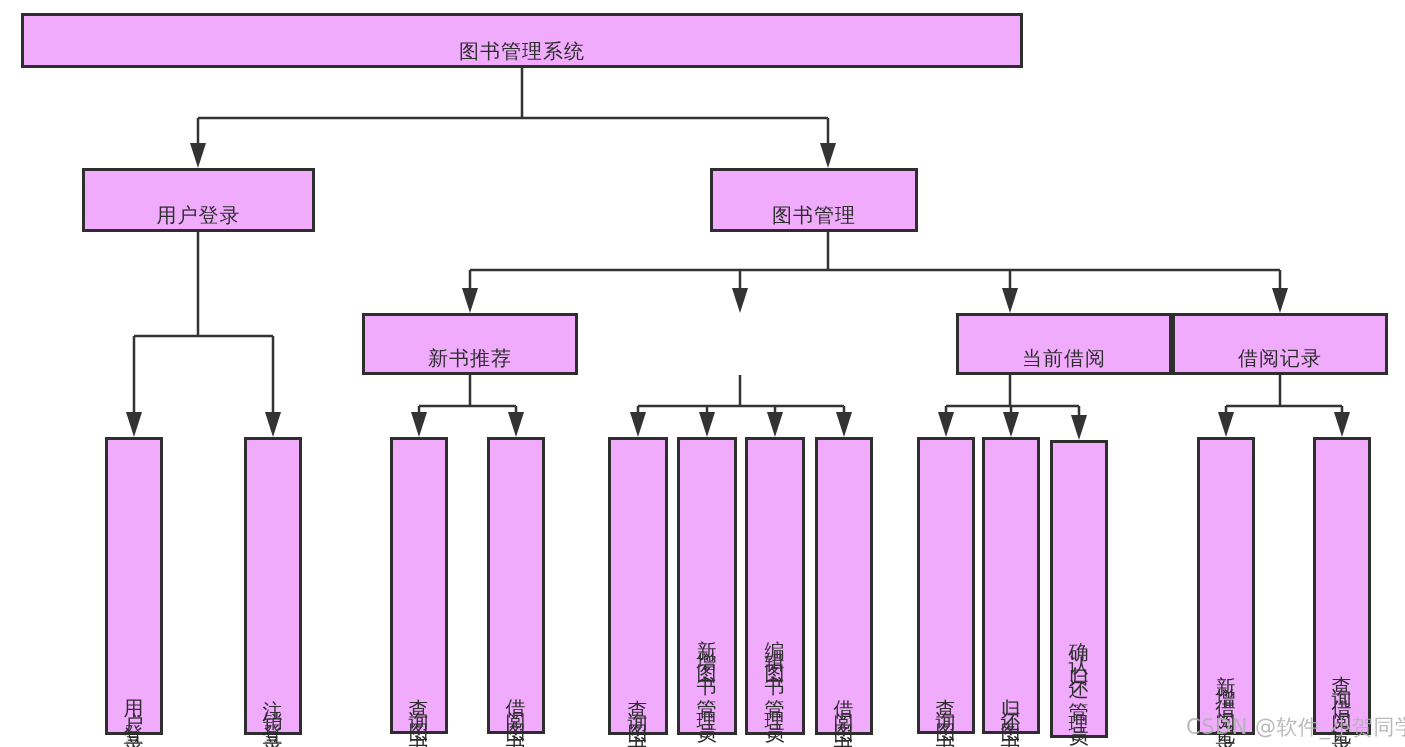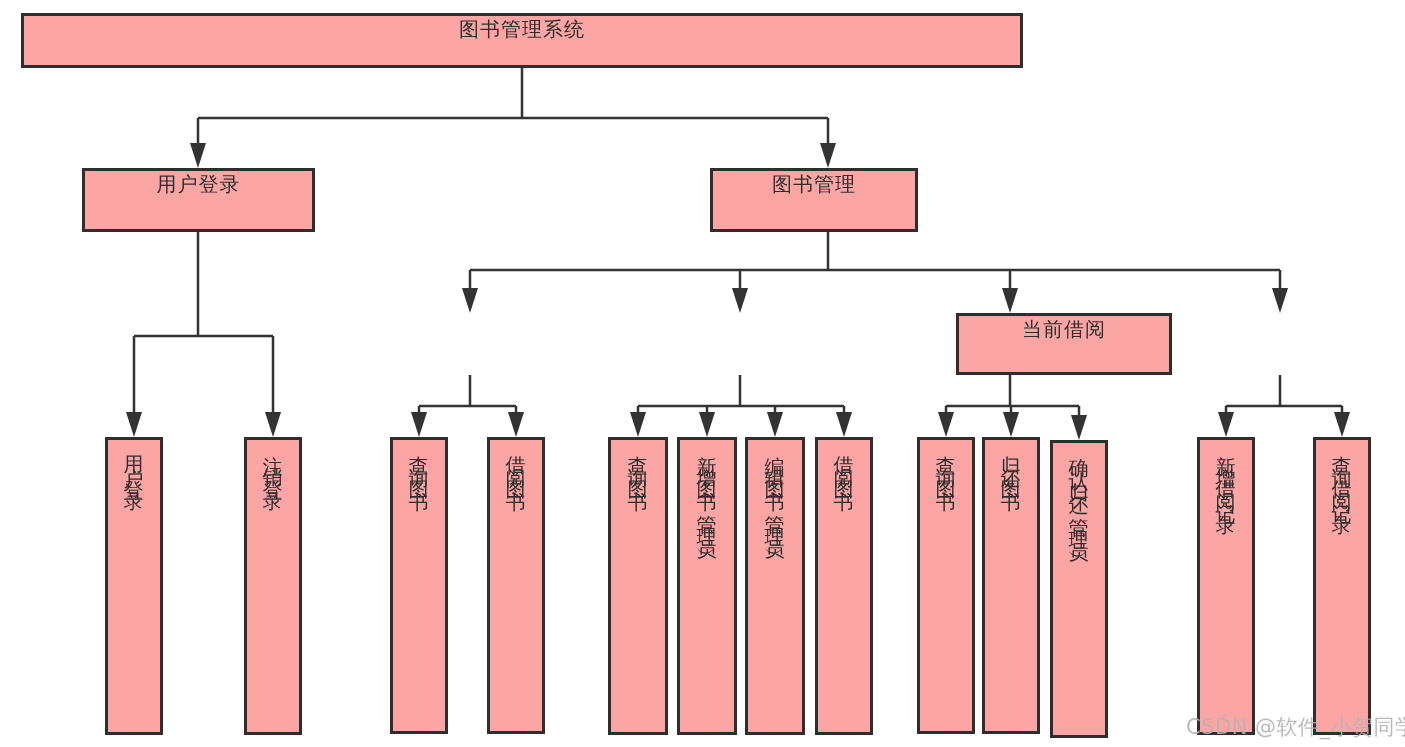--- a/index.html
+++ b/index.html
@@ -2,23 +2,23 @@
 <html><head>
 <meta charset="utf-8">
 <style>
   html,body{margin:0;padding:0;background:#ffffff;}
   #canvas{
     position:relative;width:1405px;height:747px;background:#ffffff;overflow:hidden;
     font-family:"DejaVu Sans","Liberation Sans",sans-serif;
   }
   #wires{position:absolute;left:0;top:0;z-index:0;}
   .box{
-    position:absolute;box-sizing:border-box;background:#fca5a5;
+    position:absolute;box-sizing:border-box;background:#f0abfc;
     border:3px solid #2e2e2e;z-index:1;
-    display:flex;align-items:flex-start;justify-content:center;
+    display:flex;align-items:flex-end;justify-content:center;
     color:#2d2d2d;font-size:20px;letter-spacing:1px;
   }
   .vbox span{
     writing-mode:vertical-rl;text-orientation:mixed;
     letter-spacing:12px;line-height:1;
   }
   .hbox span{white-space:nowrap;}
   #watermark{
     position:absolute;left:1186px;top:713px;z-index:2;
     color:#b3b3b3;font-size:21px;letter-spacing:0.5px;opacity:0.9;white-space:nowrap;
@@ -66,22 +66,28 @@
     <span>图书管理系统</span>
   </div>
 
   <div class="box hbox" style="left:82px;top:168px;width:233px;height:64px">
     <span>用户登录</span>
   </div>
   <div class="box hbox" style="left:710px;top:168px;width:208px;height:64px">
     <span>图书管理</span>
   </div>
 
+  <div class="box hbox" style="left:362px;top:313px;width:216px;height:62px">
+    <span>新书推荐</span>
+  </div>
   <div class="box hbox" style="left:956px;top:313px;width:216px;height:62px">
     <span>当前借阅</span>
+  </div>
+  <div class="box hbox" style="left:1172px;top:313px;width:216px;height:62px">
+    <span>借阅记录</span>
   </div>
 
   <div class="box vbox" style="left:105px;top:437px;width:58px;height:298px">
     <span>用户登录</span>
   </div>
   <div class="box vbox" style="left:244px;top:437px;width:58px;height:298px">
     <span>注销登录</span>
   </div>
 
   <div class="box vbox" style="left:390px;top:437px;width:58px;height:297px">

